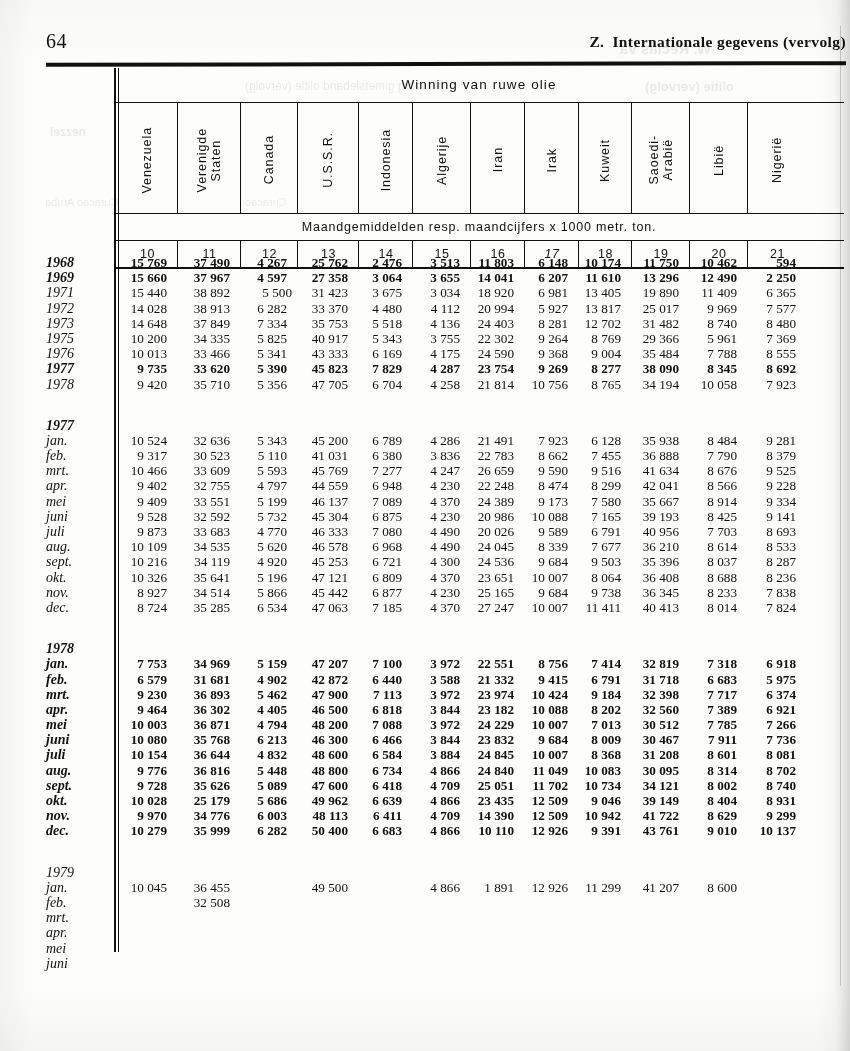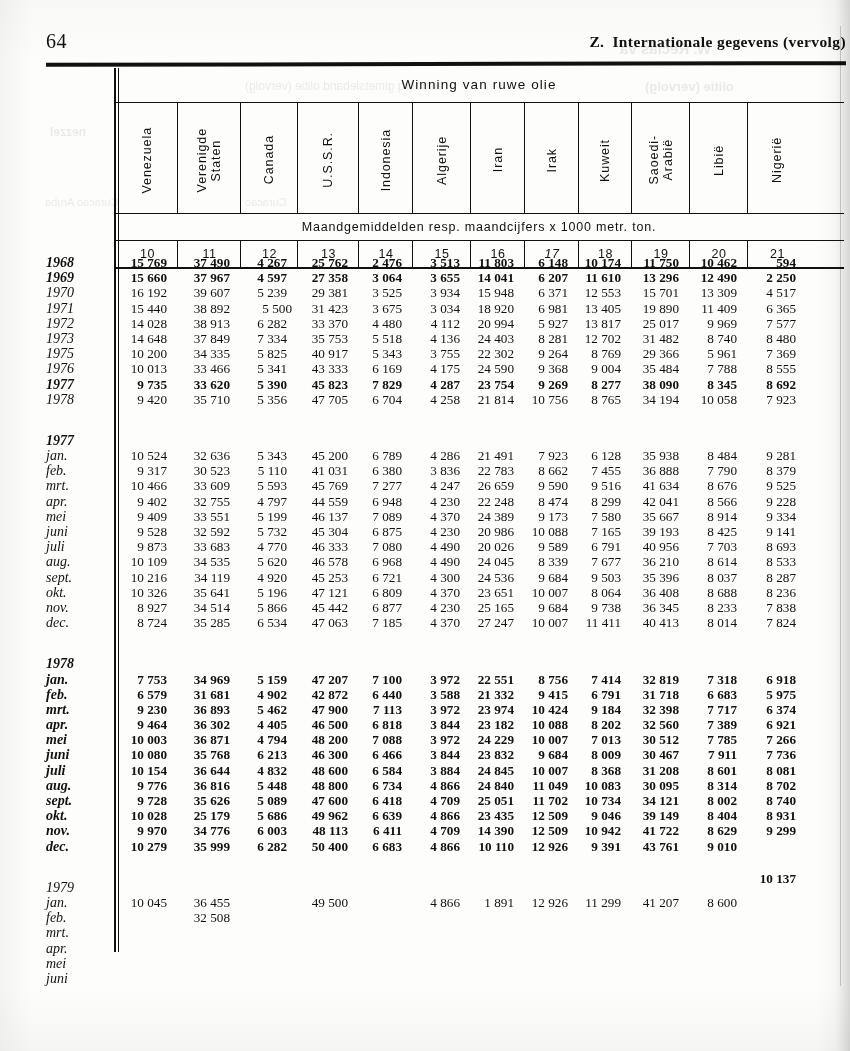--- a/index.html
+++ b/index.html
@@ -258,35 +258,20 @@
           <div class="v b" style="left: 312px; width: 44px;">3 064</div>
           <div class="v b" style="left: 366px; width: 48px;">3 655</div>
           <div class="v b" style="left: 424px; width: 44px;">14 041</div>
           <div class="v b" style="left: 478px; width: 44px;">6 207</div>
           <div class="v b" style="left: 532px; width: 43px;">11 610</div>
           <div class="v b" style="left: 585px; width: 48px;">13 296</div>
           <div class="v b" style="left: 643px; width: 48px;">12 490</div>
           <div class="v b" style="left: 701px; width: 49px;">2 250</div>
         </div>
         <div class="row">
-          <div class="lbl">1970</div>
-          <div class="v" style="left: 72px; width: 49px;">16 192</div>
-          <div class="v" style="left: 131px; width: 53px;">39 607</div>
-          <div class="v" style="left: 194px; width: 47px;">5 239</div>
-          <div class="v" style="left: 251px; width: 51px;">29 381</div>
-          <div class="v" style="left: 312px; width: 44px;">3 525</div>
-          <div class="v" style="left: 366px; width: 48px;">3 934</div>
-          <div class="v" style="left: 424px; width: 44px;">15 948</div>
-          <div class="v" style="left: 478px; width: 44px;">6 371</div>
-          <div class="v" style="left: 532px; width: 43px;">12 553</div>
-          <div class="v" style="left: 585px; width: 48px;">15 701</div>
-          <div class="v" style="left: 643px; width: 48px;">13 309</div>
-          <div class="v" style="left: 701px; width: 49px;">4 517</div>
-        </div>
-        <div class="row">
           <div class="lbl">1971</div>
           <div class="v" style="left: 72px; width: 49px;">15 440</div>
           <div class="v" style="left: 131px; width: 53px;">38 892</div>
           <div class="v" style="left: 199px; width: 47px;">5 500</div>
           <div class="v" style="left: 251px; width: 51px;">31 423</div>
           <div class="v" style="left: 312px; width: 44px;">3 675</div>
           <div class="v" style="left: 366px; width: 48px;">3 034</div>
           <div class="v" style="left: 424px; width: 44px;">18 920</div>
           <div class="v" style="left: 478px; width: 44px;">6 981</div>
           <div class="v" style="left: 532px; width: 43px;">13 405</div>
@@ -747,21 +732,21 @@
           <div class="v b" style="left: 131px; width: 53px;">35 999</div>
           <div class="v b" style="left: 194px; width: 47px;">6 282</div>
           <div class="v b" style="left: 251px; width: 51px;">50 400</div>
           <div class="v b" style="left: 312px; width: 44px;">6 683</div>
           <div class="v b" style="left: 366px; width: 48px;">4 866</div>
           <div class="v b" style="left: 424px; width: 44px;">10 110</div>
           <div class="v b" style="left: 478px; width: 44px;">12 926</div>
           <div class="v b" style="left: 532px; width: 43px;">9 391</div>
           <div class="v b" style="left: 585px; width: 48px;">43 761</div>
           <div class="v b" style="left: 643px; width: 48px;">9 010</div>
-          <div class="v b" style="left: 701px; width: 49px; margin-top: 32px;">10 137</div>
+          <div class="v b" style="left: 701px; width: 49px;">10 137</div>
         </div>
       </div>
       <div class="gap"></div>
       <div class="rowgroup">
         <div class="row">
           <div class="lbl">1979</div>
         </div>
         <div class="row">
           <div class="lbl">jan.</div>
           <div class="v" style="left: 72px; width: 49px;">10 045</div>

